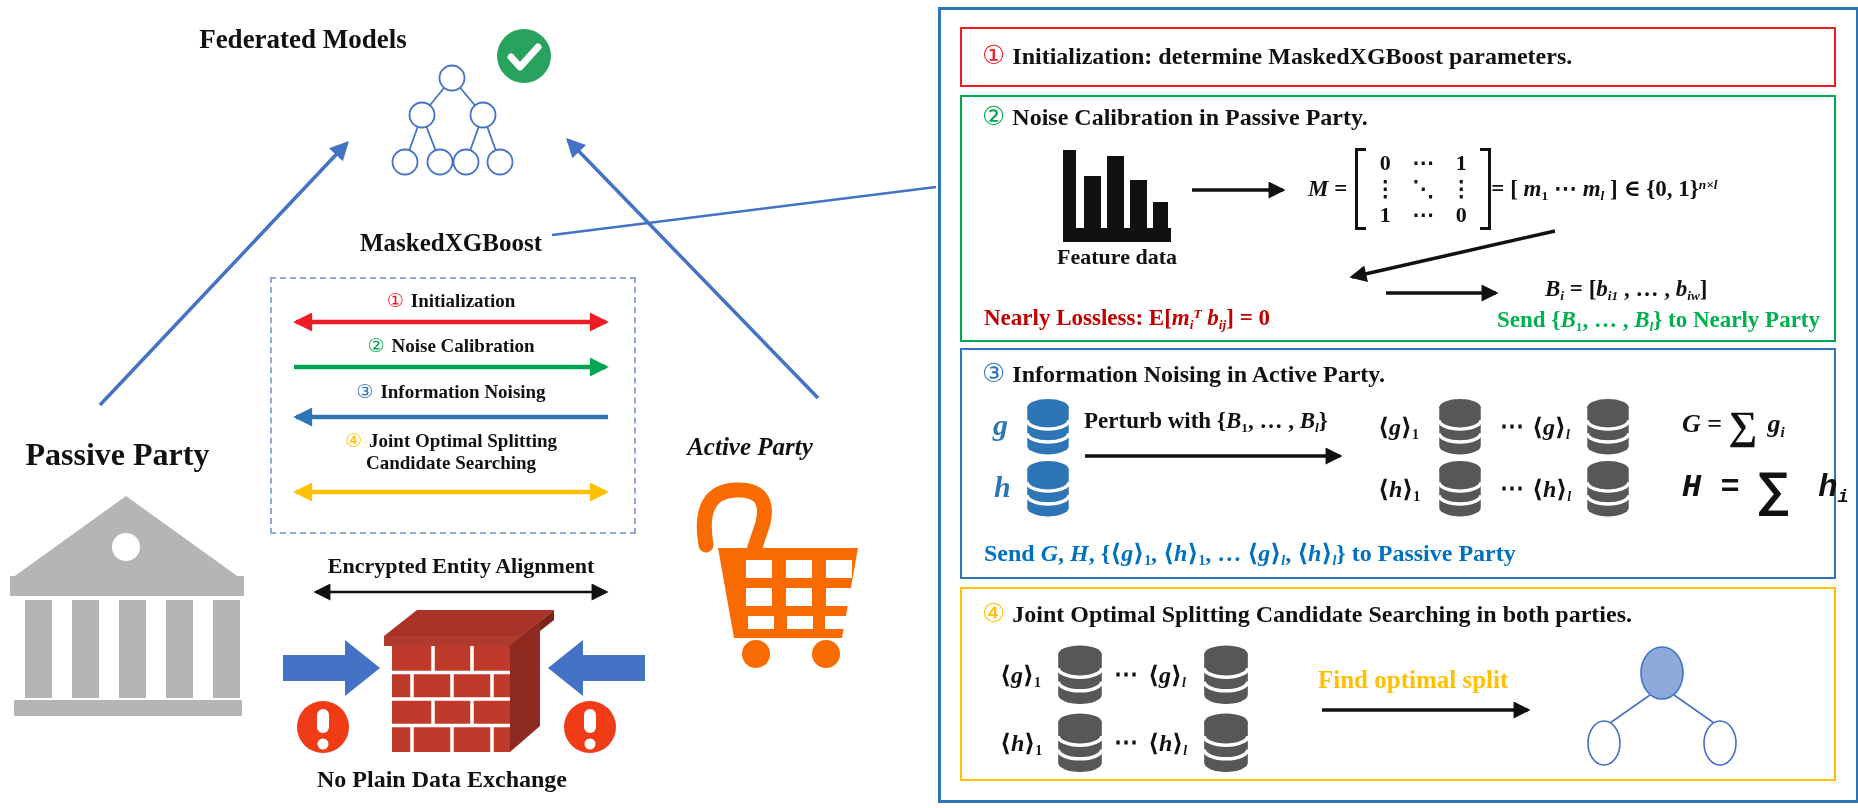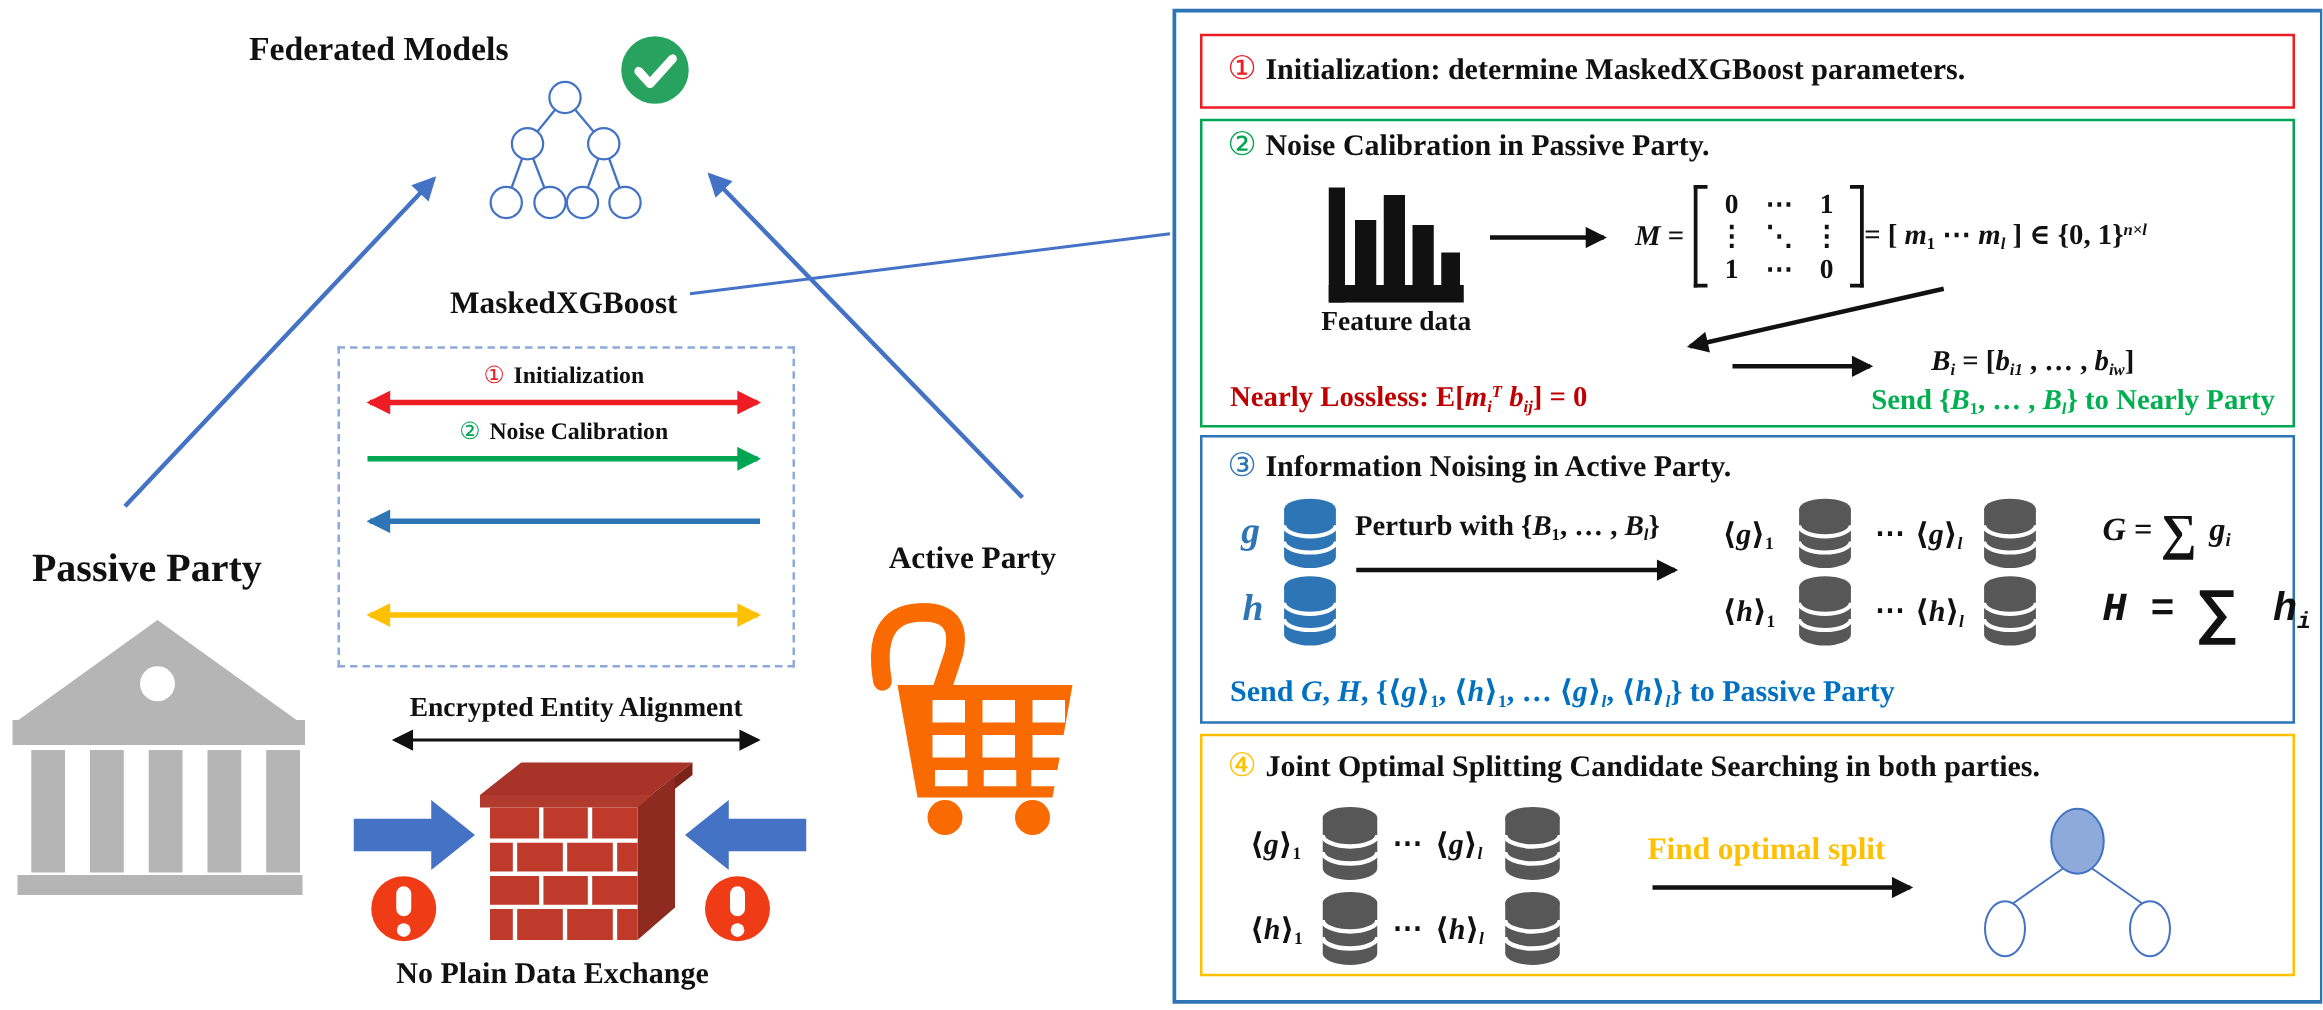--- a/index.html
+++ b/index.html
@@ -207,23 +207,30 @@
   <div class="abs f center" style="left:168px;top:24px;width:270px;font-size:27px;">Federated Models</div>
 
   <div class="abs f center" style="left:270px;top:229px;width:362px;font-size:25px;">MaskedXGBoost</div>
 
   <div class="abs f center small-lab" style="left:270px;top:289px;width:362px;">
     <span class="cnum" style="color:#ee1c25">①</span><span>Initialization</span>
   </div>
   <div class="abs f center small-lab" style="left:270px;top:334px;width:362px;">
     <span class="cnum" style="color:#00a651">②</span><span>Noise Calibration</span>
   </div>
+  <div class="abs f center small-lab" style="left:270px;top:380px;width:362px;">
+    <span class="cnum" style="color:#2e75b6">③</span><span>Information Noising</span>
+  </div>
+  <div class="abs f center small-lab" style="left:270px;top:429px;width:362px;line-height:22px;">
+    <span class="cnum" style="color:#ffc000">④</span><span>Joint Optimal Splitting</span><br>
+    <span>Candidate Searching</span>
+  </div>
 
   <div class="abs f center" style="left:25px;top:436px;width:185px;font-size:32px;">Passive Party</div>
-  <div class="abs f center" style="left:688px;top:433px;width:180px;font-size:25px;">Active Party</div>
+  <div class="abs f center" style="left:660px;top:433px;width:180px;font-size:25px;font-style:italic;">Active Party</div>
 
   <div class="abs f center" style="left:300px;top:553px;width:322px;font-size:22px;">Encrypted Entity Alignment</div>
   <div class="abs f center" style="left:296px;top:766px;width:292px;font-size:24px;">No Plain Data Exchange</div>
 
   <div class="abs f hdr" style="left:982px;top:40px;">
     <span class="cnum" style="color:#ee1c25;font-size:26px;">①</span><span>Initialization: determine MaskedXGBoost parameters.</span>
   </div>
 
   <div class="abs f hdr" style="left:982px;top:101px;">
     <span class="cnum" style="color:#00a651;font-size:26px;">②</span><span>Noise Calibration in Passive Party.</span>

